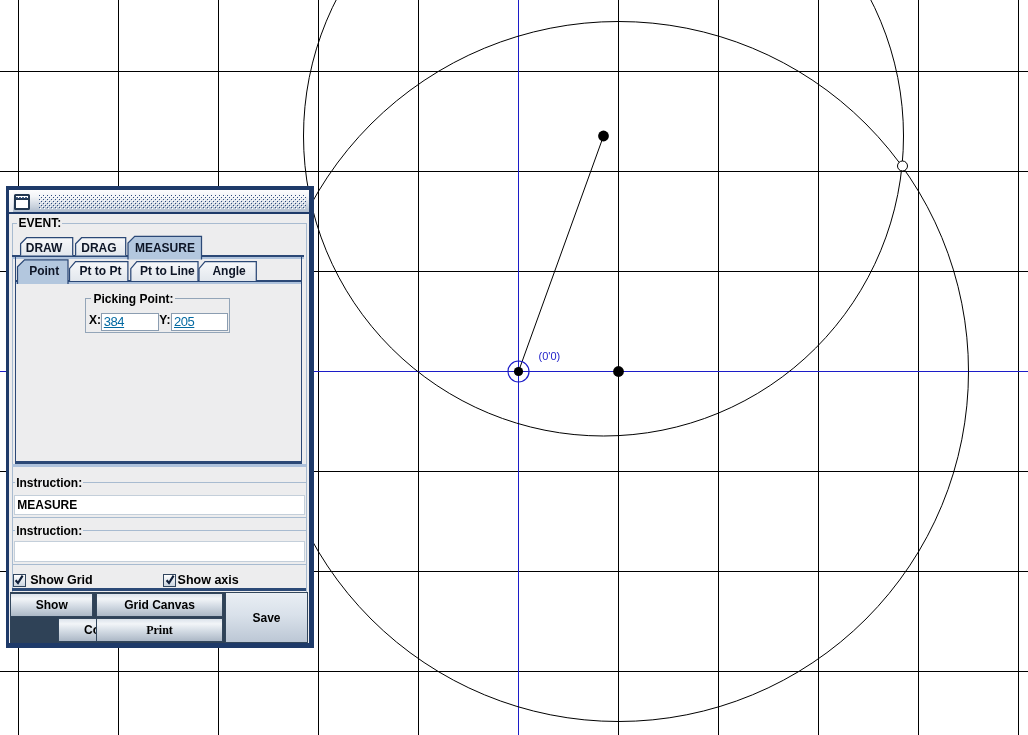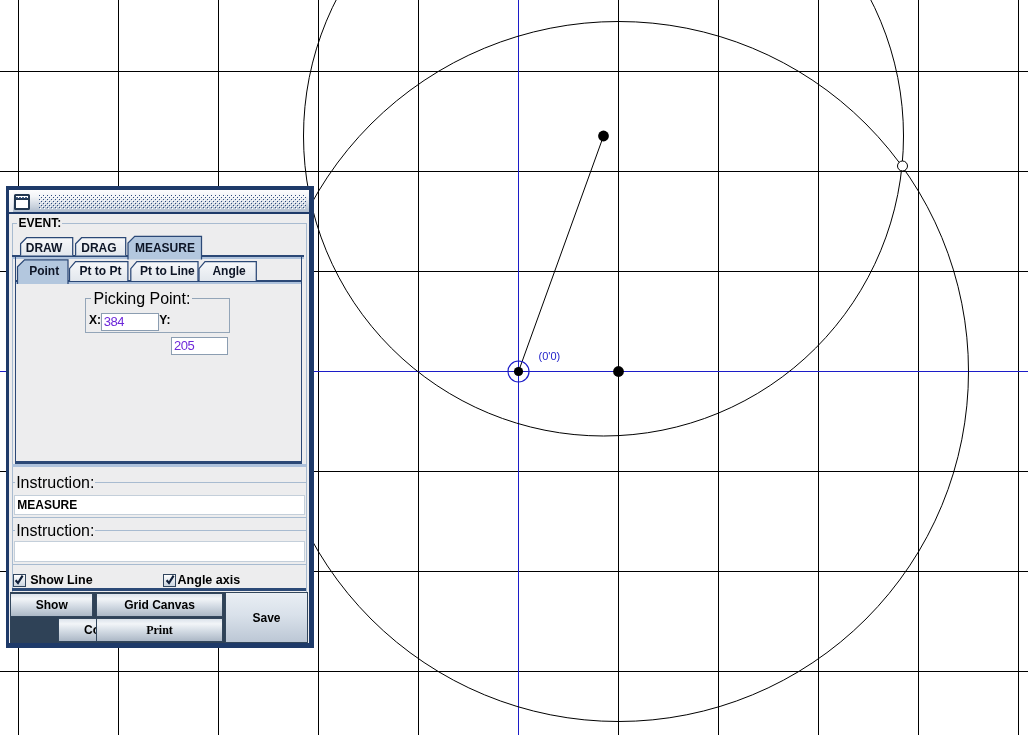--- a/index.html
+++ b/index.html
@@ -13,22 +13,22 @@
   #wicon{position:absolute;left:4.6px;top:4px;width:16.5px;height:16px;border:2px solid #223750;background:#fff;border-radius:1.5px;}
   #wicon .strip{position:absolute;left:0;top:0;right:0;height:3.5px;border-bottom:2px solid #223750;}
   #wicon .strip i{position:absolute;top:1px;width:1.6px;height:1.6px;background:#24426E;border-radius:50%;}
   #content{position:absolute;left:3.6px;top:28.3px;width:299.5px;height:429.2px;background:#EDEDEE;overflow:hidden;}
   .lbl{position:absolute;font-weight:bold;font-size:12px;color:#000;white-space:nowrap;}
   #evbox{position:absolute;left:2.4px;top:8.6px;width:295.3px;height:370px;border:1px solid #A8BBD0;}
   #evlbl{position:absolute;left:8.2px;top:2.8px;background:#EDEDEE;padding:0 1px;font-weight:bold;font-size:12px;line-height:13px;text-align:right;}
   .ul{position:absolute;}
   .tabsvg{position:absolute;}
   .group{position:absolute;border:1px solid #93A5B8;}
-  .glbl{position:absolute;background:#EDEDEE;padding:0 2px;font-weight:normal;font-size:16px;line-height:12px;white-space:nowrap;text-align:right;}
-  .tfield{position:absolute;background:#fff;border:1px solid #8B9DB1;color:#6d28d9;font-size:13px;letter-spacing:-0.45px;line-height:15px;padding:0 0 0 1.5px;}
+  .glbl{position:absolute;background:#EDEDEE;padding:0 2px;font-weight:bold;font-size:12px;line-height:12px;white-space:nowrap;text-align:right;}
+  .tfield{position:absolute;background:#fff;border:1px solid #8B9DB1;color:#0369a1;font-size:13px;letter-spacing:-0.45px;line-height:15px;padding:0 0 0 1.5px;text-decoration:underline;}
   .igroup{position:absolute;border:1px solid #A8BBD0;}
   .ifield{position:absolute;background:#fff;border:1px solid #C4CFDA;font-weight:bold;font-size:12px;color:#000;padding-left:2.5px;}
   .cb{position:absolute;width:13px;height:13px;background:linear-gradient(#FEFEFE,#CBD5E0);border:1.6px solid #32465E;}
   .btn{position:absolute;border:1.4px solid #32465C;background:linear-gradient(180deg,#DCE3EB 0%,#F2F5F8 22%,#D3DBE4 55%,#ACB8C6 100%);font-weight:bold;font-size:12px;color:#000;display:flex;align-items:center;justify-content:center;}
   #darkline{position:absolute;left:2.4px;top:374.3px;width:294.8px;height:2.1px;background:#2C4A77;}
 </style>
 </head>
 <body>
 <svg id="canvas" width="1028" height="735" viewBox="0 0 1028 735">
   <rect width="1028" height="735" fill="#ffffff"></rect>
@@ -124,45 +124,45 @@
     <div class="ul" style="left:5.5px;top:42.2px;width:1.3px;height:207.5px;background:#2B4876;"></div>
     <div class="ul" style="left:291.3px;top:42.2px;width:1.3px;height:207.5px;background:#2B4876;"></div>
     <div class="ul" style="left:5.5px;top:246.5px;width:287.1px;height:3.2px;background:#2B4876;"></div>
     <div class="ul" style="left:2.4px;top:249.7px;width:294.3px;height:3.3px;background:#AEC2DC;"></div>
 
     <div class="group" style="left:76.2px;top:83.4px;width:144.5px;height:35.8px;">
       <span class="glbl" style="left:5px;top:-6px;">Picking Point:</span>
       <span class="lbl" style="left:2.6px;top:14.2px;">X:</span>
       <div class="tfield" style="left:14.8px;top:14.8px;width:57.7px;height:17.3px;">384</div>
       <span class="lbl" style="left:72.8px;top:14.2px;">Y:</span>
-      <div class="tfield" style="left:85px;top:14.8px;width:56.8px;height:17.3px;margin-top:24px;">205</div>
+      <div class="tfield" style="left:85px;top:14.8px;width:56.8px;height:17.3px;">205</div>
     </div>
 
     <div class="igroup" style="left:2.7px;top:268.2px;width:295.1px;height:35.5px;">
       <span class="glbl" style="left:2.2px;top:-6px;padding:0 1px;">Instruction:</span>
     </div>
     <div class="ifield" style="left:4.5px;top:280.7px;width:291.7px;height:20px;line-height:18px;">MEASURE</div>
 
     <div class="igroup" style="left:2.7px;top:315.4px;width:295.1px;height:35.9px;">
       <span class="glbl" style="left:2.2px;top:-6px;padding:0 1px;">Instruction:</span>
     </div>
     <div class="ifield" style="left:4.5px;top:326.7px;width:291.7px;height:20.8px;"></div>
 
     <div class="cb" style="left:3.7px;top:359.8px;">
         <svg width="12" height="13" viewBox="0 0 12 13" style="position:absolute;left:-0.5px;top:-1px;">
           <path d="M2.6 6.2 L5 9 L9.6 1.6" stroke="#0F1E38" stroke-width="2.1" fill="none"></path>
         </svg>
       </div>
-    <span class="lbl" style="left:20.9px;top:359.3px;font-size:12.5px;">Show Line</span>
+    <span class="lbl" style="left:20.9px;top:359.3px;font-size:12.5px;">Show Grid</span>
     <div class="cb" style="left:154px;top:359.8px;">
         <svg width="12" height="13" viewBox="0 0 12 13" style="position:absolute;left:-0.5px;top:-1px;">
           <path d="M2.6 6.2 L5 9 L9.6 1.6" stroke="#0F1E38" stroke-width="2.1" fill="none"></path>
         </svg>
       </div>
-    <span class="lbl" style="left:168.3px;top:359.3px;font-size:12.5px;">Angle axis</span>
+    <span class="lbl" style="left:168.3px;top:359.3px;font-size:12.5px;">Show axis</span>
 
     <div id="darkline"></div>
 
     <div style="position:absolute;left:0.7px;top:378.2px;width:298.5px;height:50.4px;background:#2F4257;"></div>
 
     <div class="btn" style="left:0.9px;top:378.6px;width:83.1px;height:23.9px;">Show</div>
     <div class="btn" style="left:87.2px;top:378.6px;width:126.1px;height:23.9px;">Grid Canvas</div>
     <div class="btn" style="left:215.4px;top:378.2px;width:83.6px;height:50.3px;background:linear-gradient(#E9EEF4,#D9E1EA 45%,#BCC7D5);">Save</div>
     <div class="btn" style="left:0.9px;top:403.8px;width:83.1px;height:24.3px;margin-left:48px;">Color</div>
     <div class="btn" style="left:87.2px;top:403.8px;width:126.1px;height:24.3px;font-family:Liberation Serif, serif;">Print</div>

